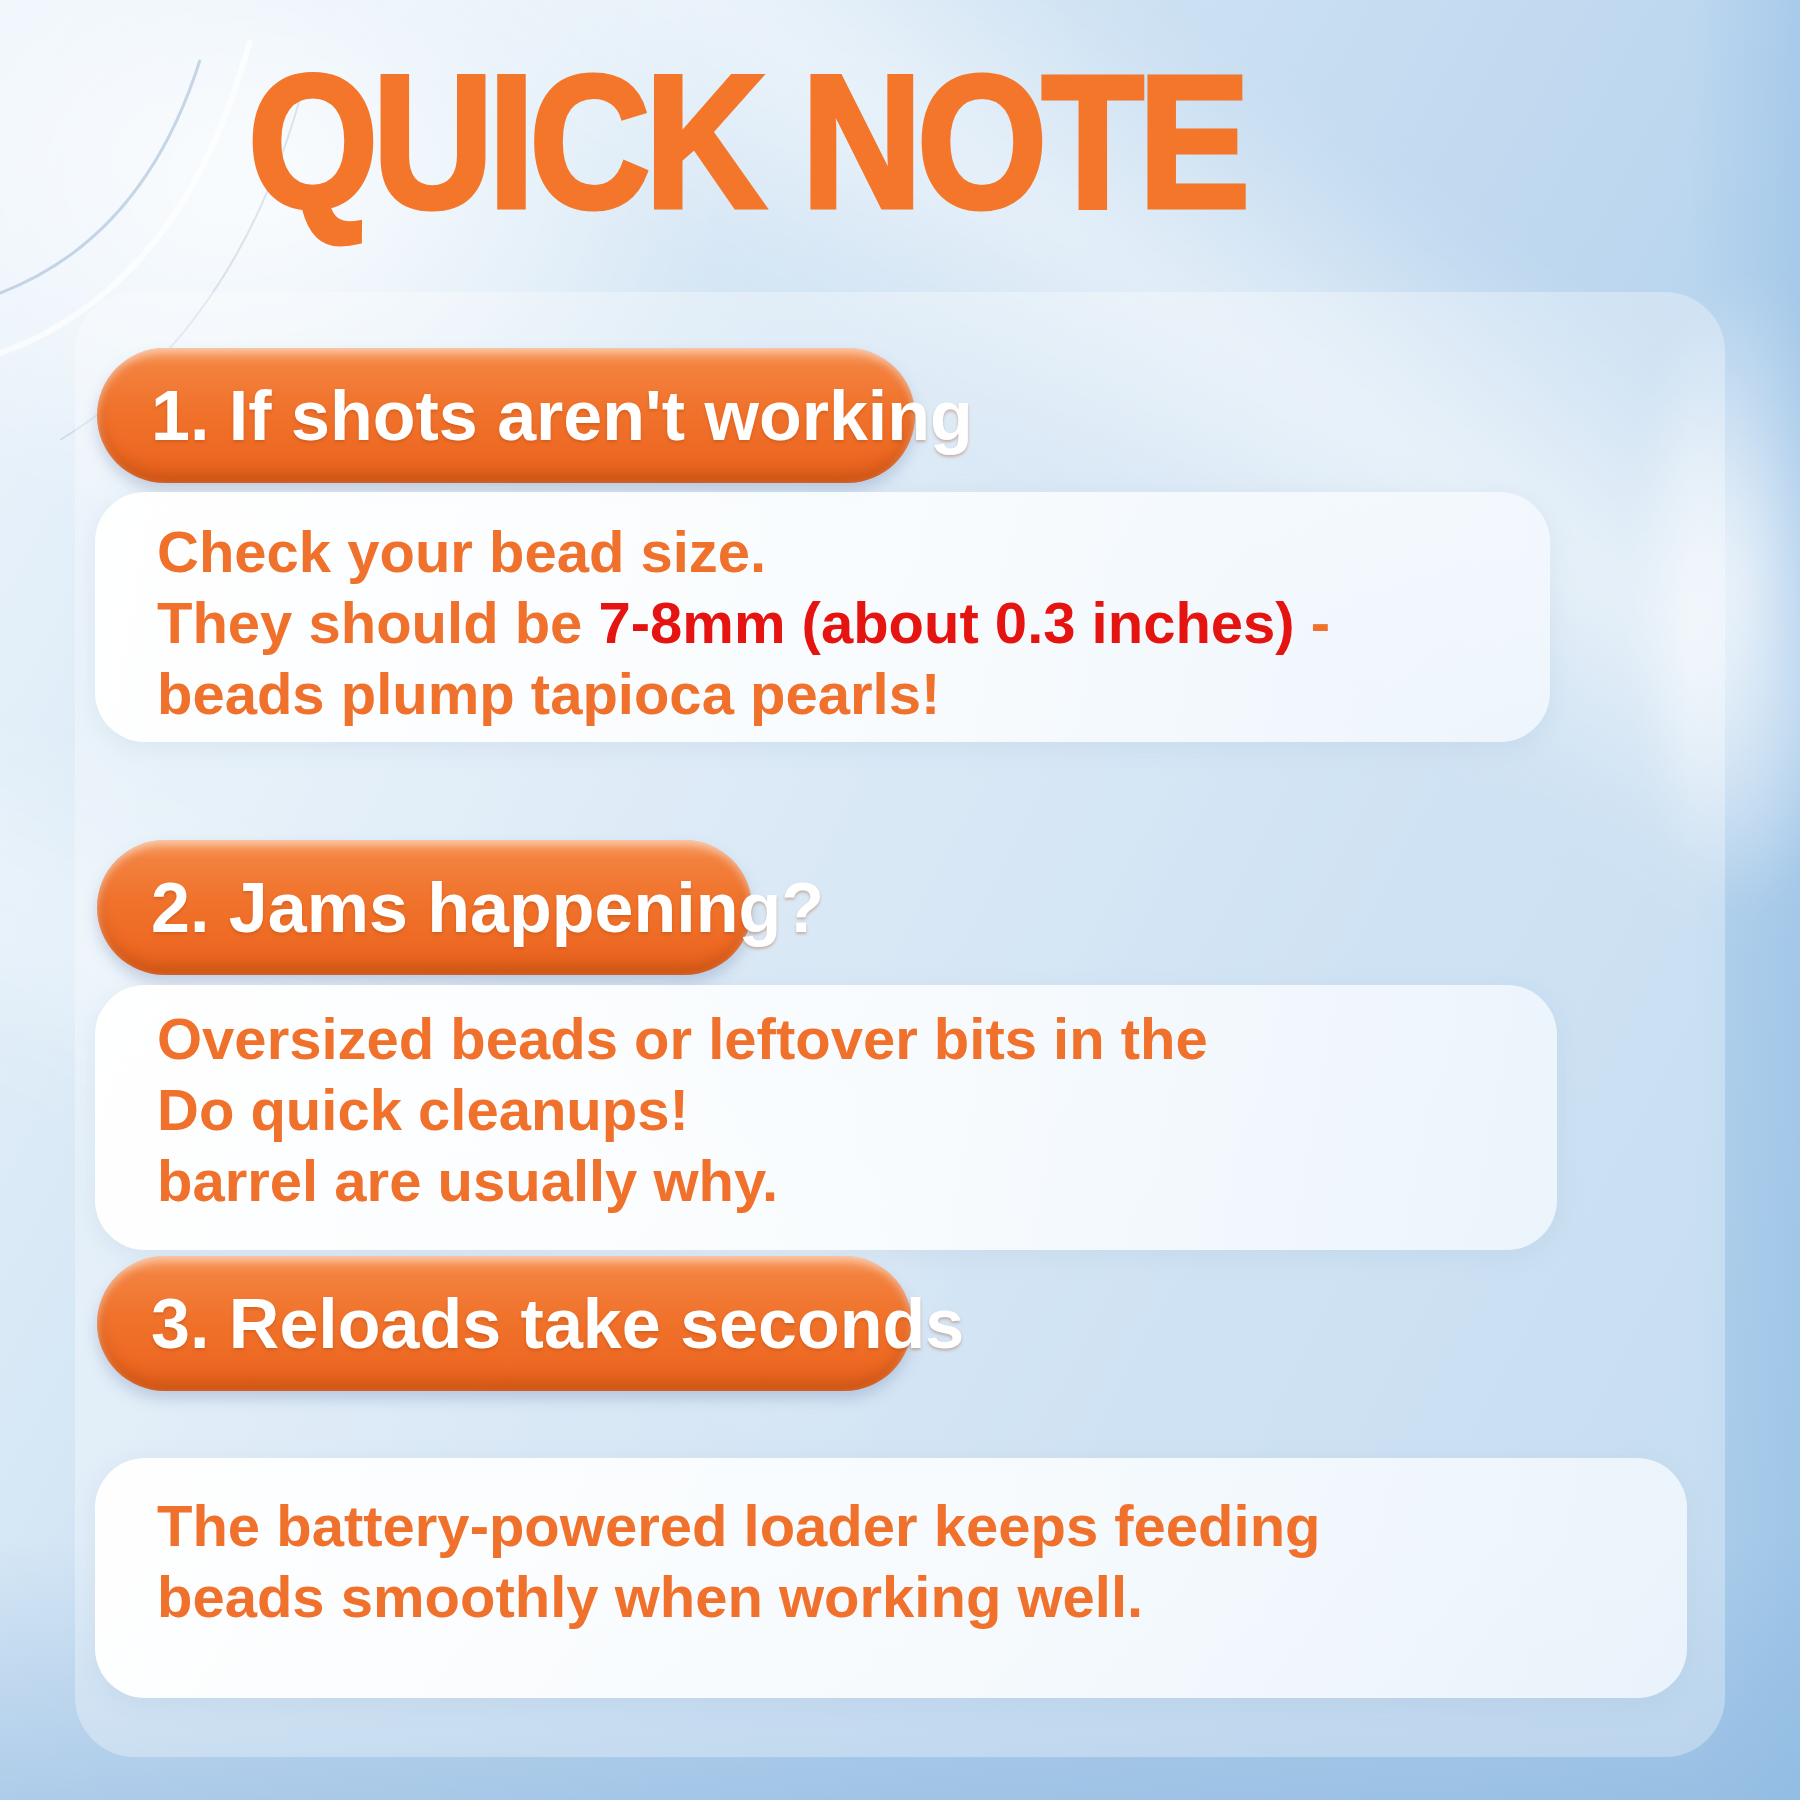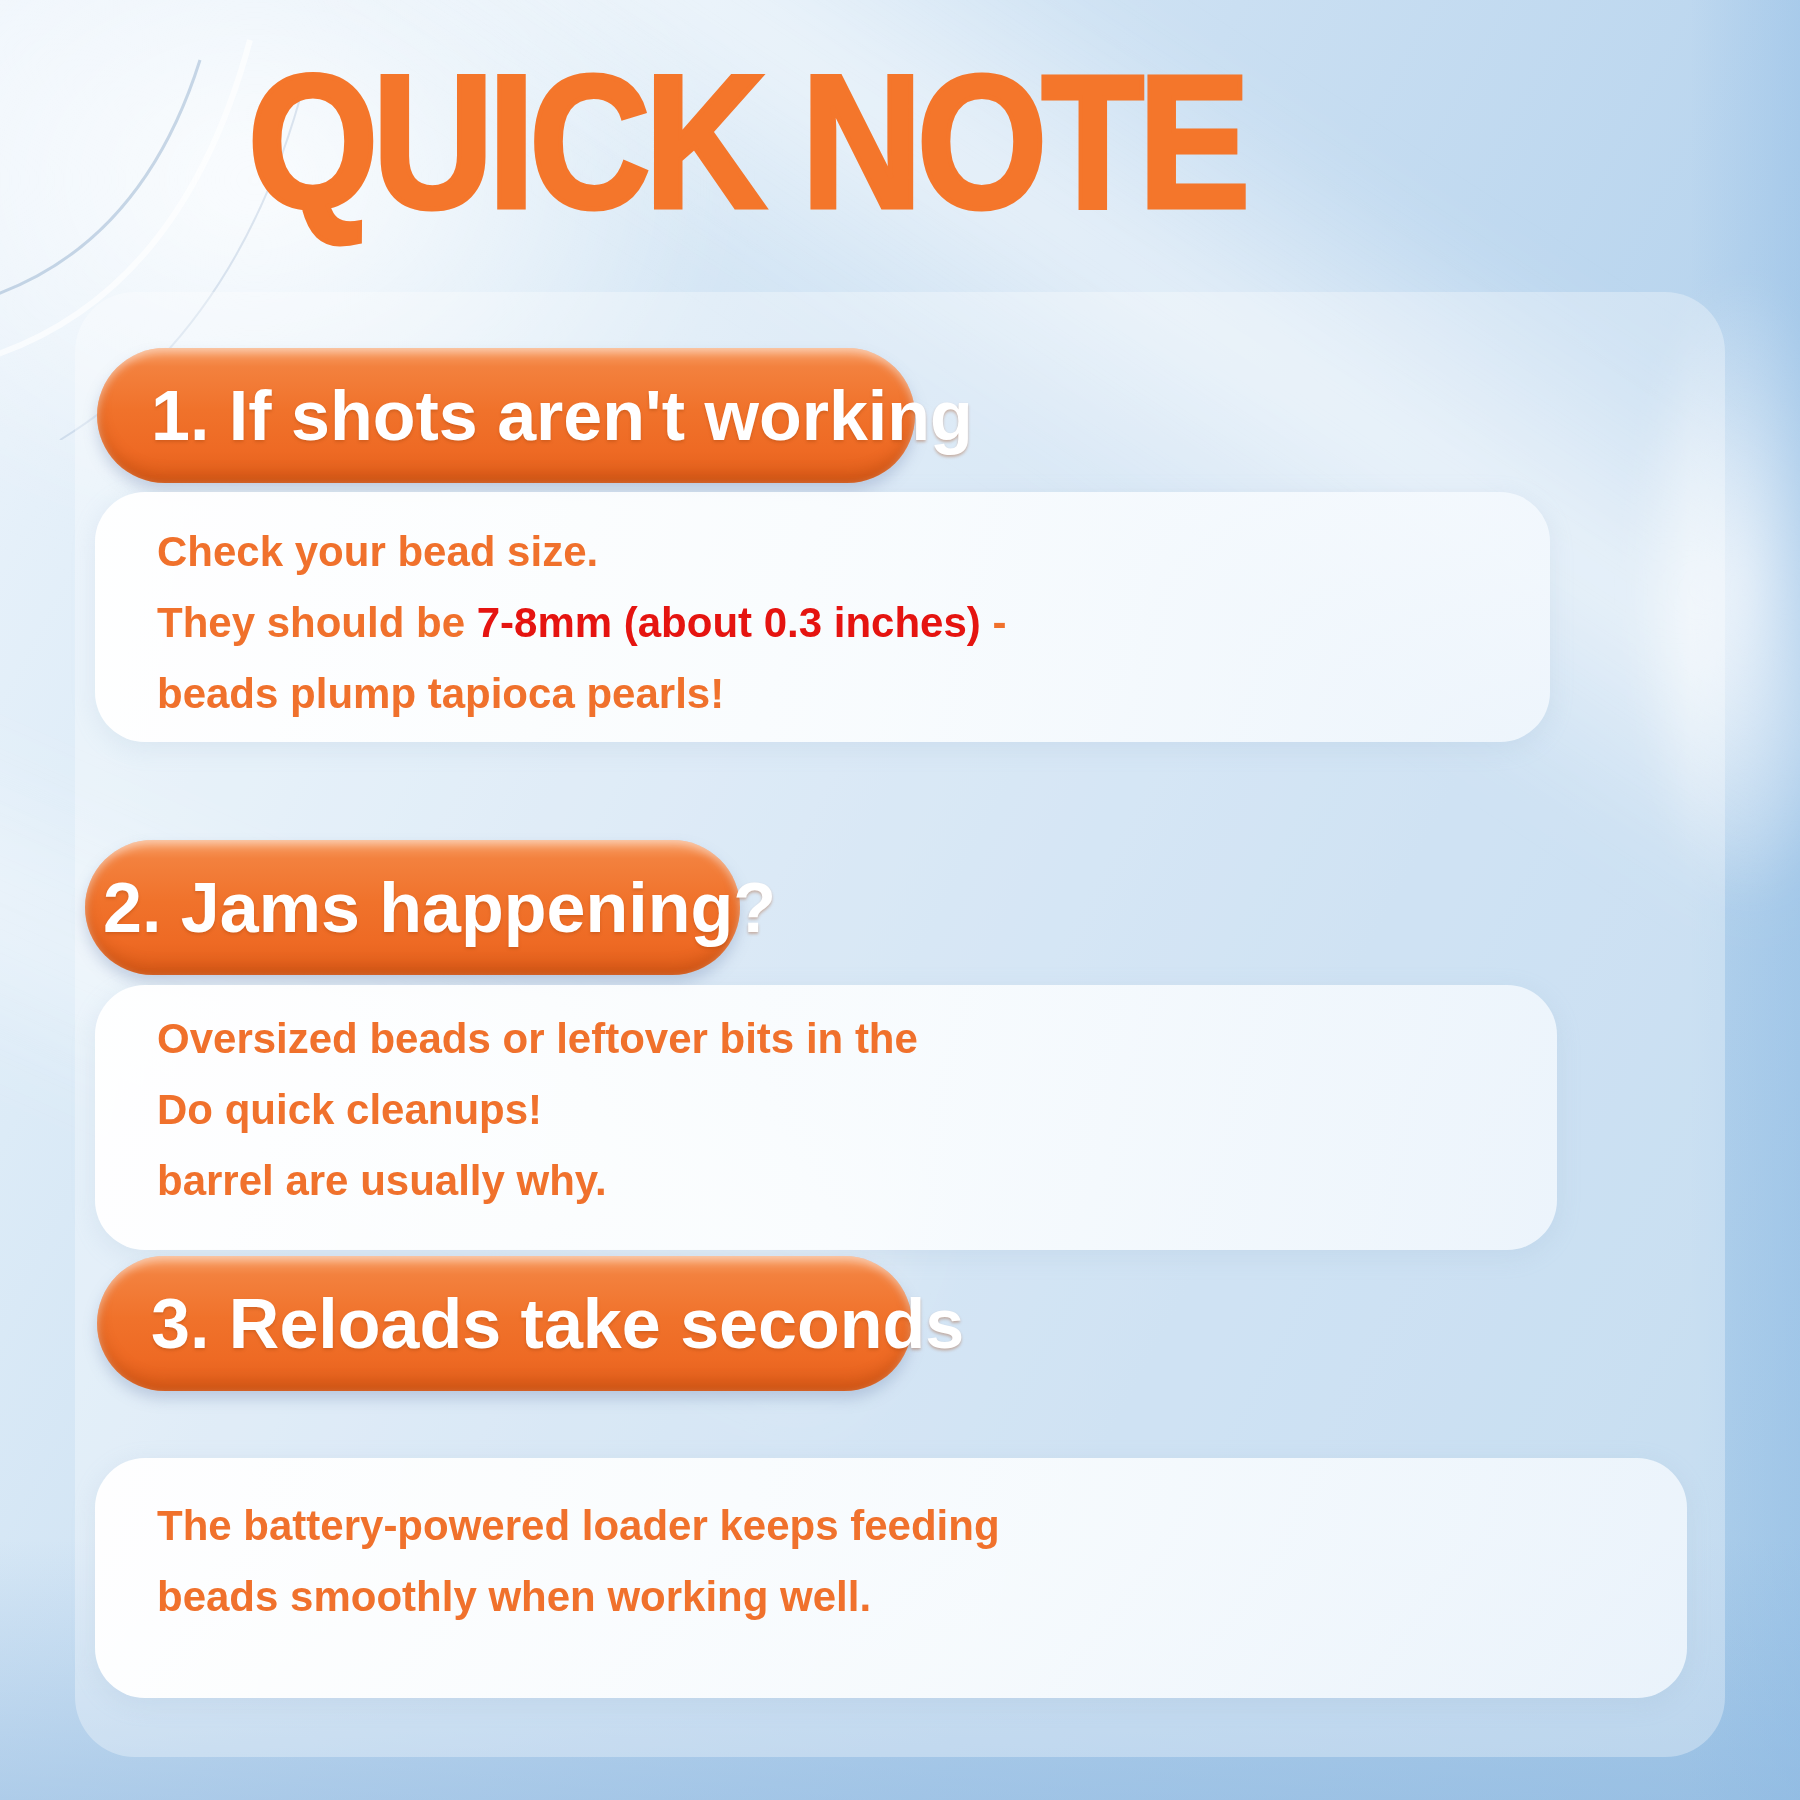--- a/index.html
+++ b/index.html
@@ -46,30 +46,30 @@
     background:linear-gradient(180deg,#f9a067 0%,#f3813e 14%,var(--pill-orange) 46%,#ee6a24 76%,var(--pill-orange-dark) 100%);
     box-shadow:inset 0 4px 8px rgba(255,255,255,.5),
                inset 0 -9px 14px rgba(160,60,5,.32),
                0 8px 14px rgba(120,140,180,.35);
   }
   .pill span{
     color:var(--heading-text);font-size:70px;font-weight:bold;white-space:nowrap;
     text-shadow:0 2px 3px rgba(160,70,15,.35);
   }
   .pill1{left:97px;top:348px;width:818px;}
-  .pill2{left:85px;top:840px;width:655px;justify-content:center;}
+  .pill2{left:97px;top:840px;width:655px;}
   .pill3{left:97px;top:1256px;width:815px;}
 
   .box{
     position:absolute;left:95px;border-radius:50px;box-sizing:border-box;
     background:linear-gradient(100deg,rgba(255,255,255,.97) 0%,var(--box-tint) 55%,rgba(244,249,254,.8) 100%);
     box-shadow:0 6px 24px rgba(150,175,205,.18);
     padding-left:62px;
   }
-  .box p{margin:0;font-size:42px;font-weight:bold;line-height:71px;
+  .box p{margin:0;font-size:58px;font-weight:bold;line-height:71px;
     color:var(--text-orange);white-space:nowrap;}
   .box .hl{color:var(--highlight-red);}
   .box1{top:492px;width:1455px;height:250px;padding-top:24px;}
   .box2{top:985px;width:1462px;height:265px;padding-top:18px;}
   .box3{top:1458px;width:1592px;height:240px;padding-top:32px;}
 </style>
 </head>
 <body>
 
 <div class="canvas">

